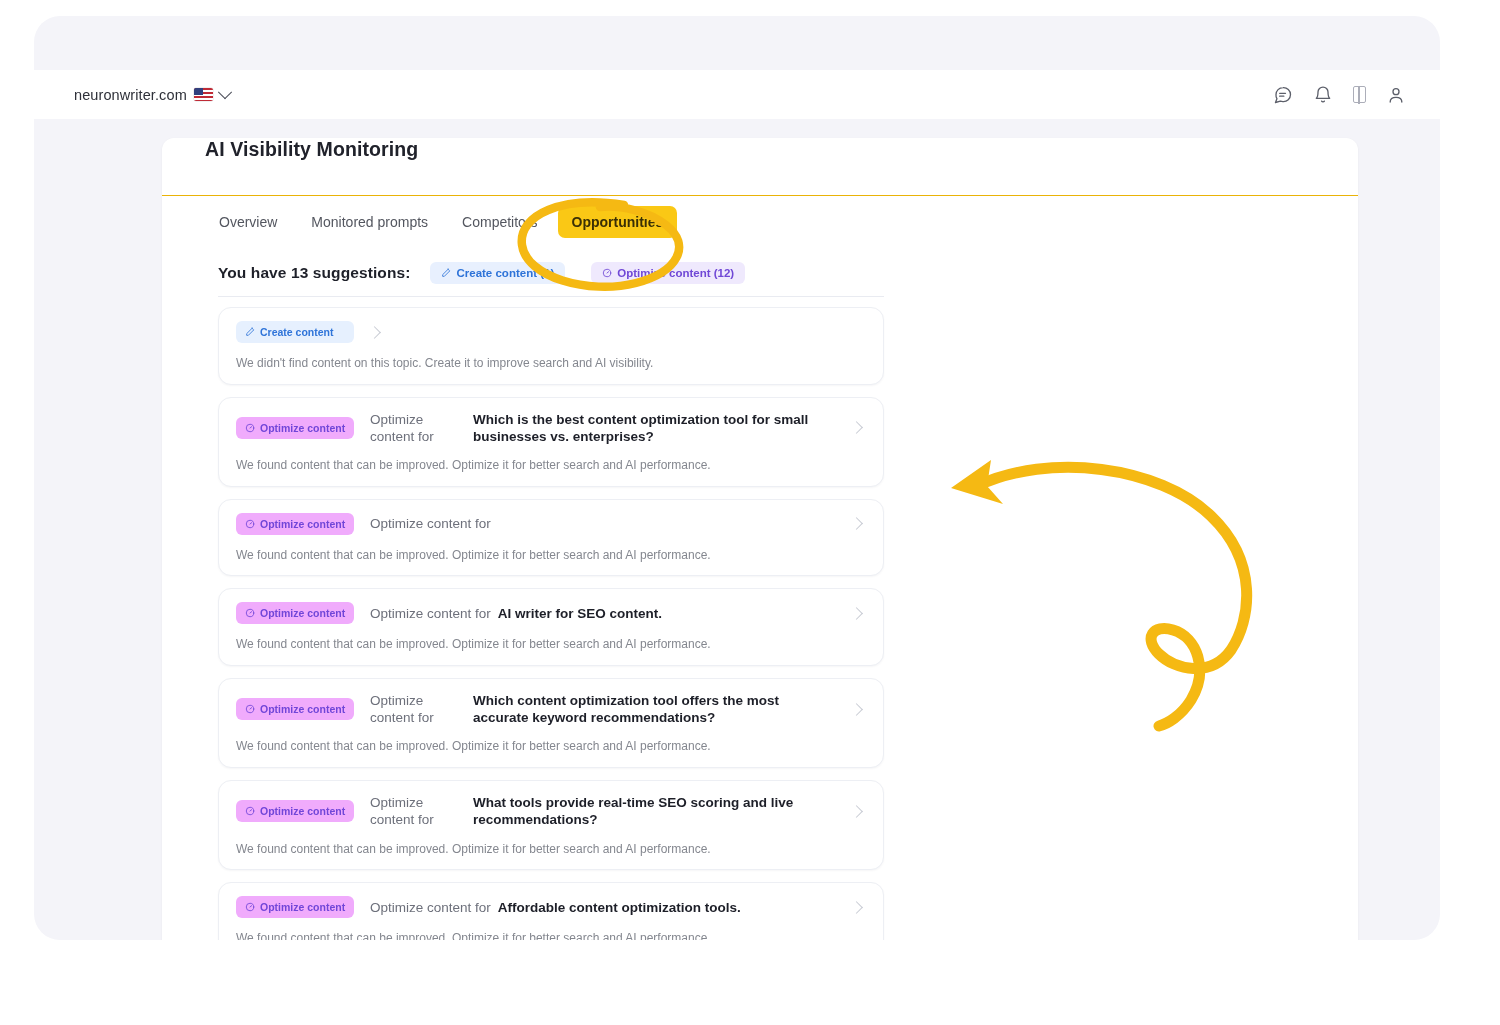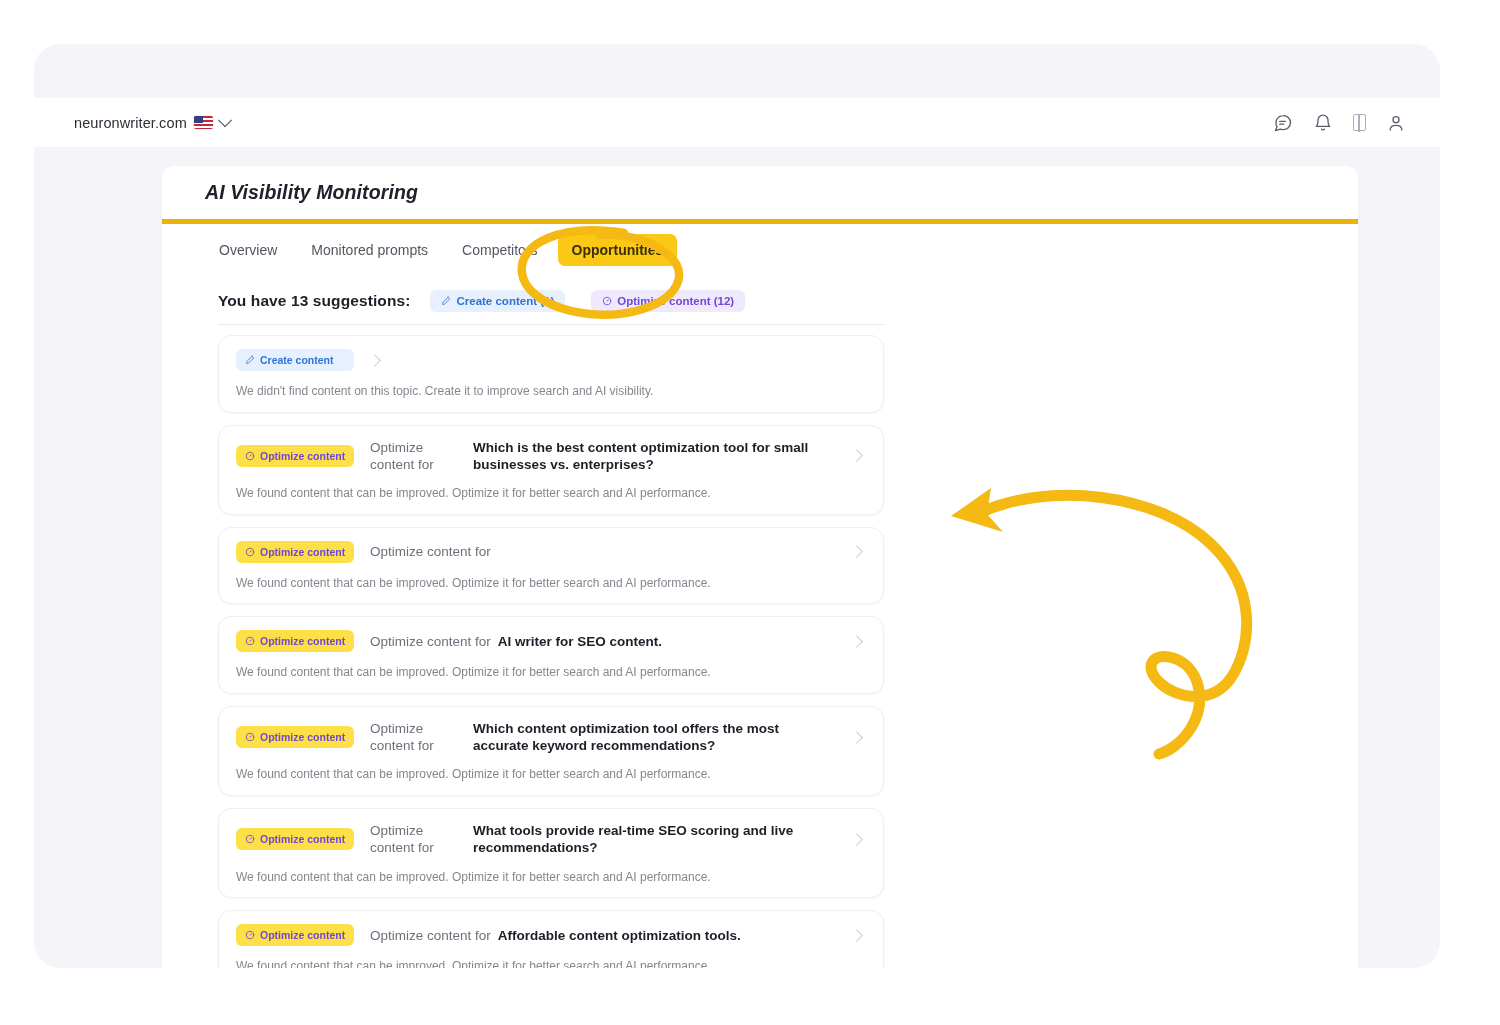--- a/index.html
+++ b/index.html
@@ -14,21 +14,21 @@
     position: relative;
     overflow: hidden;
     font-family: "Liberation Sans", sans-serif;
     -webkit-font-smoothing: antialiased;
   }
 
   
   .app-shell {
     position: absolute;
     left: 34px;
-    top: 44px;
+    top: 16px;
     width: 1406px;
     height: 924px;
     background: #f4f4f9;
     border-radius: 26px;
     overflow: hidden;
   }
 
   
   .topbar {
     position: absolute;
@@ -111,25 +111,24 @@
     top: 122px;
     width: 1196px;
     background: #ffffff;
     border-radius: 12px 12px 0 0;
     box-shadow: 0 1px 3px rgba(18,20,40,.05);
     overflow: hidden;
   }
   .panel-header {
     height: 58px;
     display: flex;
-    align-items: center;
+    align-items: flex-start;
     padding-left: 43px;
-    border-bottom: 5px solid #eab308;
+    border-bottom: 1px solid #eab308;
     box-sizing: border-box;
-    font-style: italic;
   }
   .panel-title {
     font-size: 19.5px;
     color: #20222b;
     font-weight: 600;
     letter-spacing: .1px;
   }
 
   
   .tabs {
@@ -213,21 +212,21 @@
     font-size: 10.5px;
     font-weight: 700;
     padding: 5px 9px;
     border-radius: 6px;
     white-space: nowrap;
     flex: 0 0 auto;
     width: 118px;
     box-sizing: border-box;
   }
   .badge.create  { background: #e6f0fe; color: #2f74d9; }
-  .badge.optimize{ background: #fde047; color: #7146d8; }
+  .badge.optimize{ background: #f0abfc; color: #7146d8; }
   .card-text {
     flex: 1 1 auto;
     font-size: 13.5px;
     color: #6d707b;
     line-height: 1.28;
   }
   .card-text .strong {
     color: #1d1f28;
     font-weight: 700;
   }

